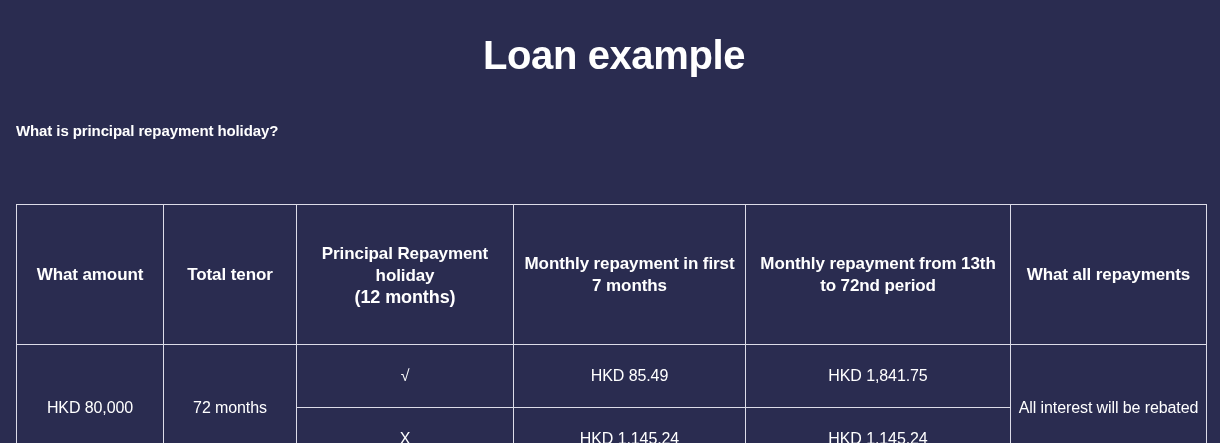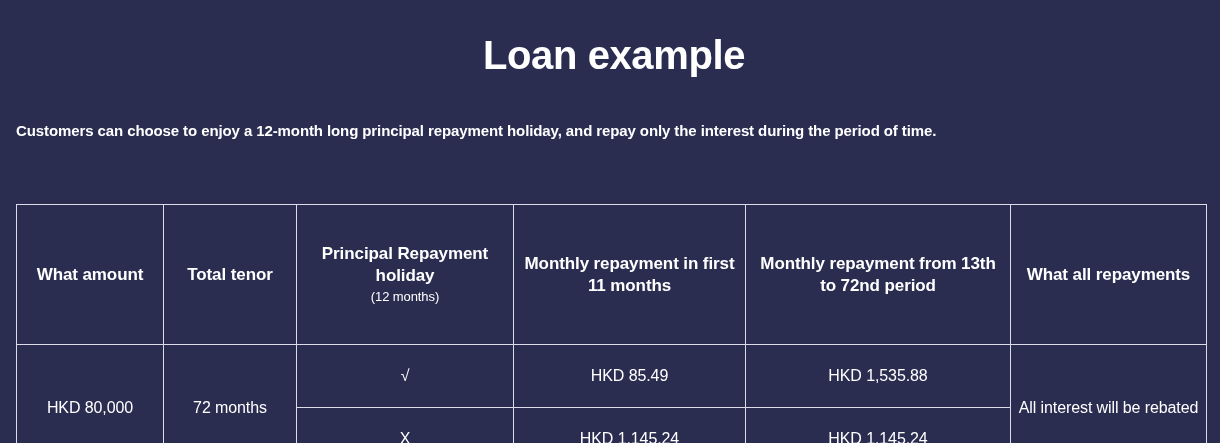--- a/index.html
+++ b/index.html
@@ -69,22 +69,22 @@
   .loan-table thead th {
     height: 131px;
     font-size: 17px;
     font-weight: bold;
     line-height: 22px;
     letter-spacing: -0.1px;
     padding: 4px 6px;
   }
   .th-sub {
     display: block;
-    font-size: 13px;
-    font-weight: normal;
+    font-size: 18px;
+    font-weight: bold;
     line-height: 20px;
     margin-top: 0;
   }
 
   .loan-table tbody td {
     font-size: 16px;
     font-weight: normal;
     line-height: 24px;
     letter-spacing: -0.1px;
     padding: 6px 6px;
@@ -108,52 +108,52 @@
   .col-after    { width: 196px; }
 </style>
 </head>
 <body>
 
 <div class="page">
 
   <h1 class="page-title">Loan example</h1>
 
   <div class="intro">
-    <div class="intro-line">Customers can choose to enjoy a 12-month long principal repayment holiday, and repay only the interest during the period of time.</div>
+    <div class="intro-line">What is principal repayment holiday?</div>
   </div>
 
   <table class="loan-table">
     <colgroup>
       <col class="col-loan">
       <col class="col-tenor">
       <col class="col-holiday">
       <col class="col-first12">
       <col class="col-13to72">
       <col class="col-after">
     </colgroup>
     <thead>
       <tr>
         <th>What amount</th>
         <th>Total tenor</th>
         <th>
           <span>Principal Repayment holiday</span>
           <span class="th-sub">(12 months)</span>
         </th>
-        <th>Monthly repayment in first 11 months</th>
+        <th>Monthly repayment in first 7 months</th>
         <th>Monthly repayment from 13th to 72nd period</th>
         <th>What all repayments</th>
       </tr>
     </thead>
     <tbody>
       <tr>
         <td class="cell-span" rowspan="2">HKD 80,000</td>
         <td class="cell-span" rowspan="2">72 months</td>
         <td class="cell-sub mark">√</td>
         <td class="cell-sub">HKD 85.49</td>
-        <td class="cell-sub">HKD 1,535.88</td>
+        <td class="cell-sub">HKD 1,841.75</td>
         <td class="cell-span" rowspan="2">All interest will be rebated</td>
       </tr>
       <tr>
         <td class="cell-sub mark">X</td>
         <td class="cell-sub">HKD 1,145.24</td>
         <td class="cell-sub">HKD 1,145.24</td>
       </tr>
     </tbody>
   </table>
 

